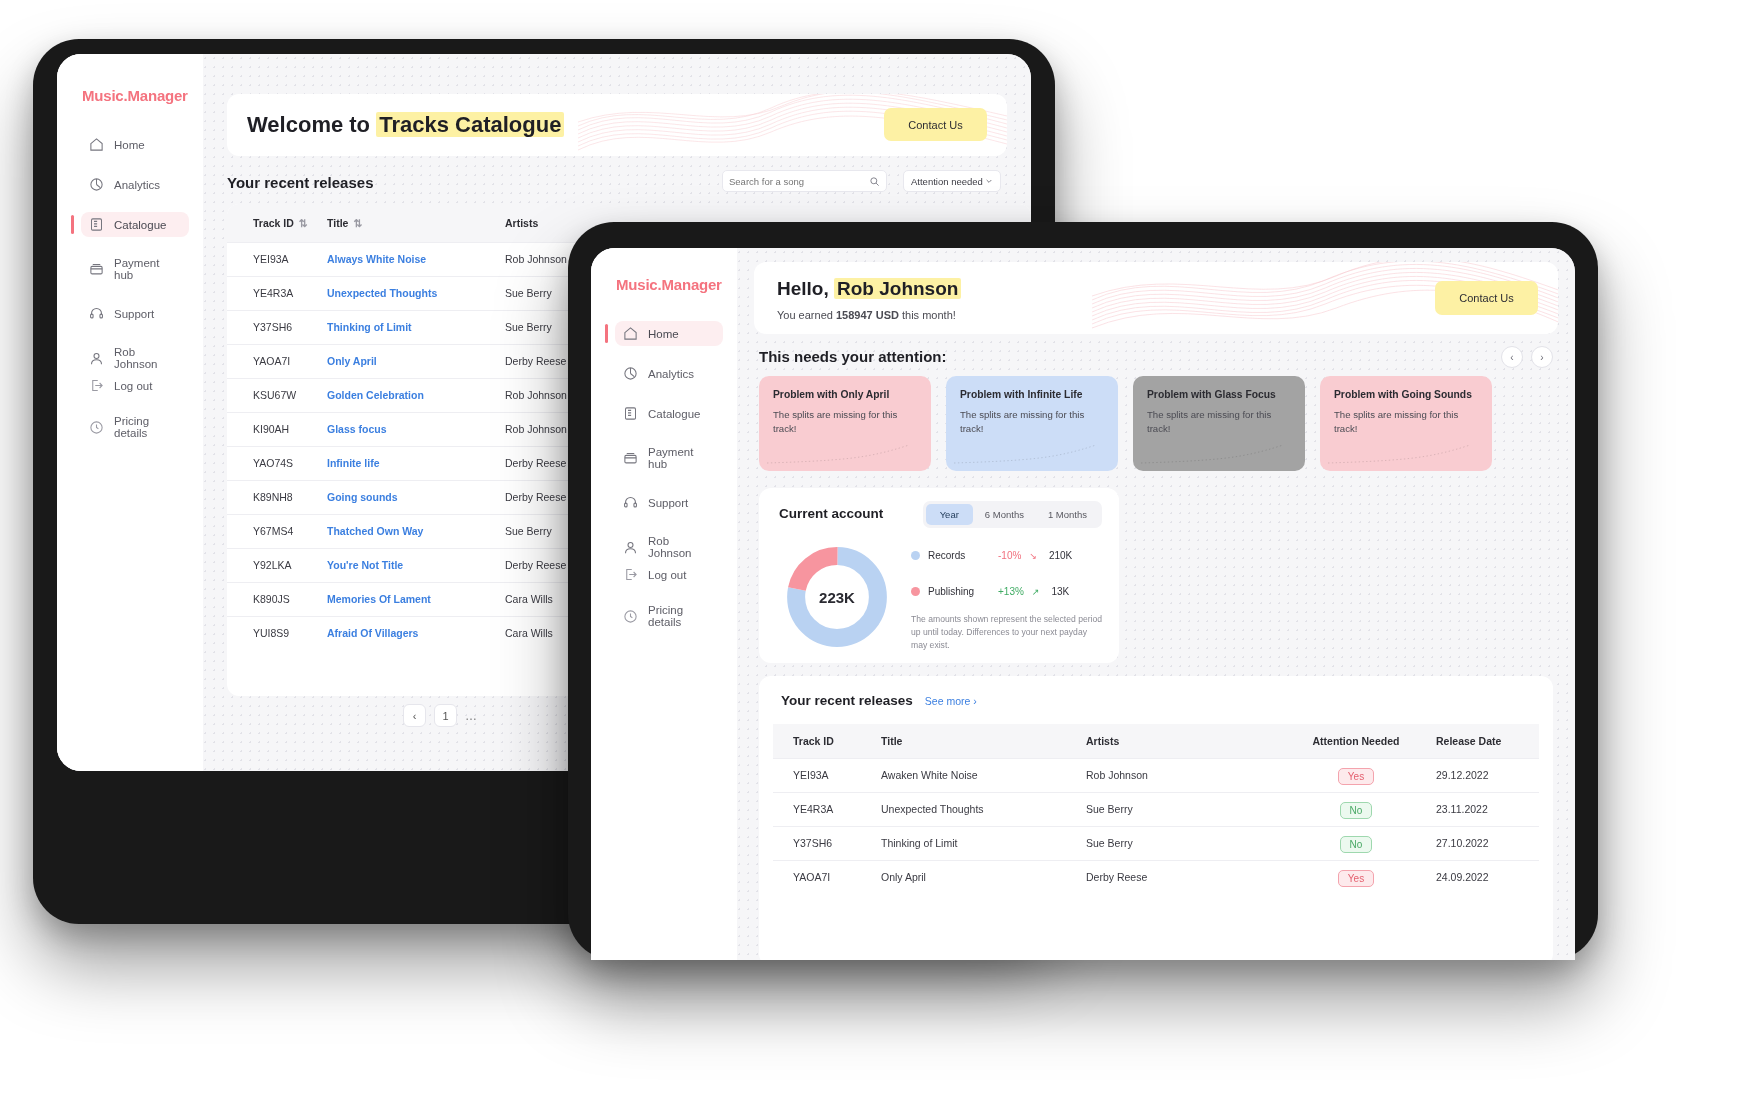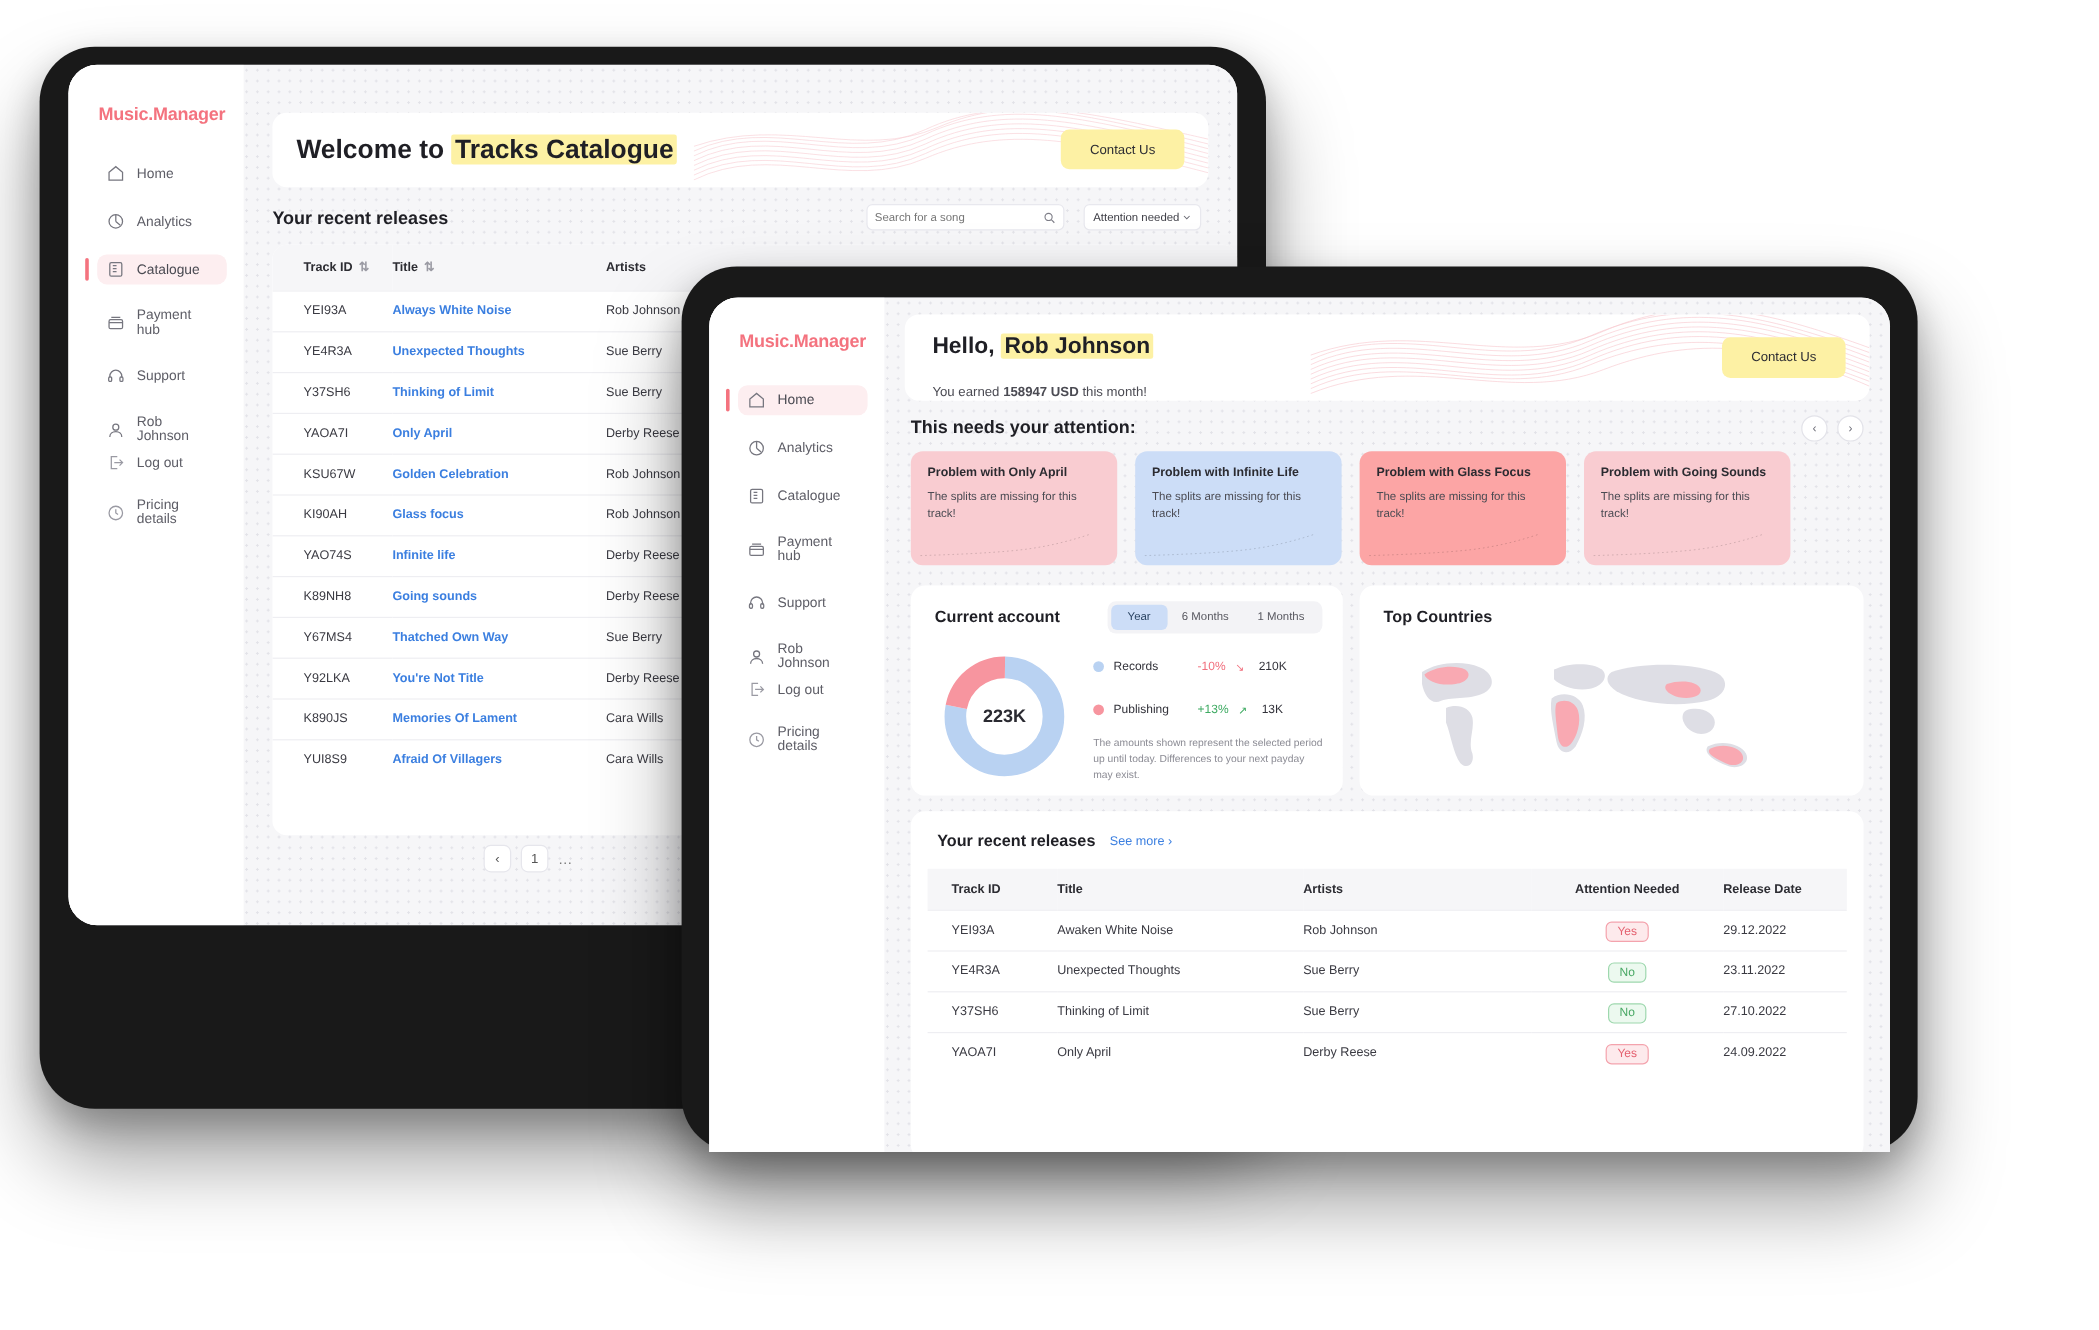--- a/index.html
+++ b/index.html
@@ -386,21 +386,21 @@
                 <path d="M0 62 C 70 26, 140 74, 210 42 S 340 22, 420 56"></path>
                 <path d="M0 34 C 80 2, 150 48, 220 14 S 350 0, 420 28"></path>
                 <path d="M0 66 C 80 30, 150 76, 220 46 S 350 26, 420 60"></path>
               </g>
             </svg>
           </div>
           <div style="position:absolute;left:23px;top:16px;font-size:19px;font-weight:bold;color:#1f1f25;">
             <span>Hello,</span>
             <span class="hl">Rob Johnson</span>
           </div>
-          <div style="position:absolute;left:23px;top:47px;font-size:11px;color:#4b4b53;margin-top:12px;">
+          <div style="position:absolute;left:23px;top:47px;font-size:11px;color:#4b4b53;">
             <span>You earned</span>
             <b>158947 USD</b>
             <span>this month!</span>
           </div>
           <button class="btn-contact" style="position:absolute;right:20px;top:19px;width:103px;height:34px;font-size:11px;">Contact Us</button>
         </div>
 
         <div style="position:absolute;left:22px;top:100px;font-size:15px;font-weight:bold;color:#1f1f25;">This needs your attention:</div>
         <div style="position:absolute;right:22px;top:98px;display:flex;gap:8px;">
           <div class="arrow-btn">‹</div>
@@ -414,21 +414,21 @@
                 <path d="M8 22 C 40 21, 62 20, 84 18 S 126 12, 150 4" fill="none" stroke="rgba(0,0,0,0.16)" stroke-width="0.8" stroke-dasharray="1.4 2.4"></path>
               </svg>
             </div>
             <div class="attn-card" style="flex: 0 0 172px; height: 95px; background: rgb(204, 221, 247);">
               <div class="attn-title" style="font-size:10.3px;margin:13px 14px 0 14px;">Problem with Infinite Life</div>
               <div class="attn-sub" style="font-size:9.6px;margin:8px 14px 0 14px;line-height:1.42;">The splits are missing for this track!</div>
               <svg style="position:absolute;left:0;bottom:4px;width:100%;height:26px;" viewBox="0 0 172 26" preserveAspectRatio="none">
                 <path d="M8 22 C 40 21, 62 20, 84 18 S 126 12, 150 4" fill="none" stroke="rgba(0,0,0,0.16)" stroke-width="0.8" stroke-dasharray="1.4 2.4"></path>
               </svg>
             </div>
-            <div class="attn-card" style="flex: 0 0 172px; height: 95px; background: #fca5a5;">
+            <div class="attn-card" style="flex: 0 0 172px; height: 95px; background: #a3a3a3;">
               <div class="attn-title" style="font-size:10.3px;margin:13px 14px 0 14px;">Problem with Glass Focus</div>
               <div class="attn-sub" style="font-size:9.6px;margin:8px 14px 0 14px;line-height:1.42;">The splits are missing for this track!</div>
               <svg style="position:absolute;left:0;bottom:4px;width:100%;height:26px;" viewBox="0 0 172 26" preserveAspectRatio="none">
                 <path d="M8 22 C 40 21, 62 20, 84 18 S 126 12, 150 4" fill="none" stroke="rgba(0,0,0,0.16)" stroke-width="0.8" stroke-dasharray="1.4 2.4"></path>
               </svg>
             </div>
             <div class="attn-card" style="flex: 0 0 172px; height: 95px; background: rgb(249, 204, 209);">
               <div class="attn-title" style="font-size:10.3px;margin:13px 14px 0 14px;">Problem with Going Sounds</div>
               <div class="attn-sub" style="font-size:9.6px;margin:8px 14px 0 14px;line-height:1.42;">The splits are missing for this track!</div>
               <svg style="position:absolute;left:0;bottom:4px;width:100%;height:26px;" viewBox="0 0 172 26" preserveAspectRatio="none">
@@ -465,40 +465,20 @@
               <span class="legend-dot" style="background:#f7959f;"></span>
               <span style="color:#32323a;width:62px;">Publishing</span>
               <span style="color:#3fab63;">+13%</span>
               <span style="color:#3fab63;font-size:9px;">↗</span>
               <span style="color:#32323a;margin-left:4px;">13K</span>
             </div>
             <div style="margin-top:16px;font-size:8.6px;line-height:1.5;color:#8b8b94;">The amounts shown represent the selected period up until today. Differences to your next payday may exist.</div>
           </div>
         </div>
 
-        <div class="card" style="position:absolute;left:396px;top:240px;right:22px;height:175px;overflow:hidden;">
-          <div style="position:absolute;left:20px;top:18px;font-size:13.5px;font-weight:bold;color:#1f1f25;">Top Countries</div>
-          <svg style="position:absolute;left:34px;top:48px;" width="300" height="118" viewBox="0 0 300 118">
-            <g fill="#dedee5">
-              <path d="M18 24 C 30 16, 52 14, 66 20 C 76 24, 80 34, 72 40 C 60 48, 44 44, 34 48 C 26 52, 20 44, 18 34 Z"></path>
-              <path d="M38 54 C 48 50, 58 54, 60 62 C 62 72, 56 82, 60 92 C 62 100, 56 106, 50 100 C 44 92, 42 76, 38 66 Z"></path>
-              <path d="M128 22 C 140 16, 160 16, 168 22 C 174 28, 168 36, 158 38 C 146 40, 134 36, 128 30 Z"></path>
-              <path d="M126 46 C 134 40, 148 42, 152 52 C 156 62, 152 76, 146 86 C 140 94, 132 92, 130 82 C 128 70, 124 56, 126 46 Z"></path>
-              <path d="M176 24 C 200 16, 240 16, 262 24 C 276 30, 272 44, 256 48 C 230 54, 198 50, 180 40 C 172 35, 170 28, 176 24 Z"></path>
-              <path d="M238 56 C 250 52, 262 58, 262 66 C 262 74, 252 78, 244 74 C 236 70, 232 60, 238 56 Z"></path>
-              <path d="M256 86 C 268 80, 284 84, 288 92 C 292 100, 282 106, 272 102 C 262 98, 252 92, 256 86 Z"></path>
-            </g>
-            <g fill="#f9a9b2">
-              <path d="M20 26 C 30 19, 46 18, 54 22 C 60 26, 56 33, 46 34 C 34 36, 22 32, 20 26 Z"></path>
-              <path d="M130 50 C 136 46, 145 48, 148 56 C 151 66, 147 78, 142 84 C 137 89, 132 86, 131 76 C 130 66, 128 55, 130 50 Z"></path>
-              <path d="M258 88 C 268 83, 282 86, 285 93 C 288 100, 279 104, 271 100 C 263 96, 254 92, 258 88 Z"></path>
-              <path d="M222 34 C 234 30, 248 32, 250 38 C 252 44, 242 47, 232 45 C 224 43, 218 38, 222 34 Z"></path>
-            </g>
-          </svg>
-        </div>
 
         <div class="card" style="position:absolute;left:22px;top:428px;right:22px;bottom:-6px;overflow:hidden;">
           <div style="position:absolute;left:22px;top:17px;display:flex;align-items:center;gap:12px;">
             <span style="font-size:13.5px;font-weight:bold;color:#1f1f25;">Your recent releases</span>
             <span style="font-size:10.5px;color:#3b7fe0;cursor:pointer;">
               <span>See more</span>
               <span>›</span>
             </span>
           </div>
           <div style="position:absolute;left:14px;right:14px;top:48px;bottom:0;">

